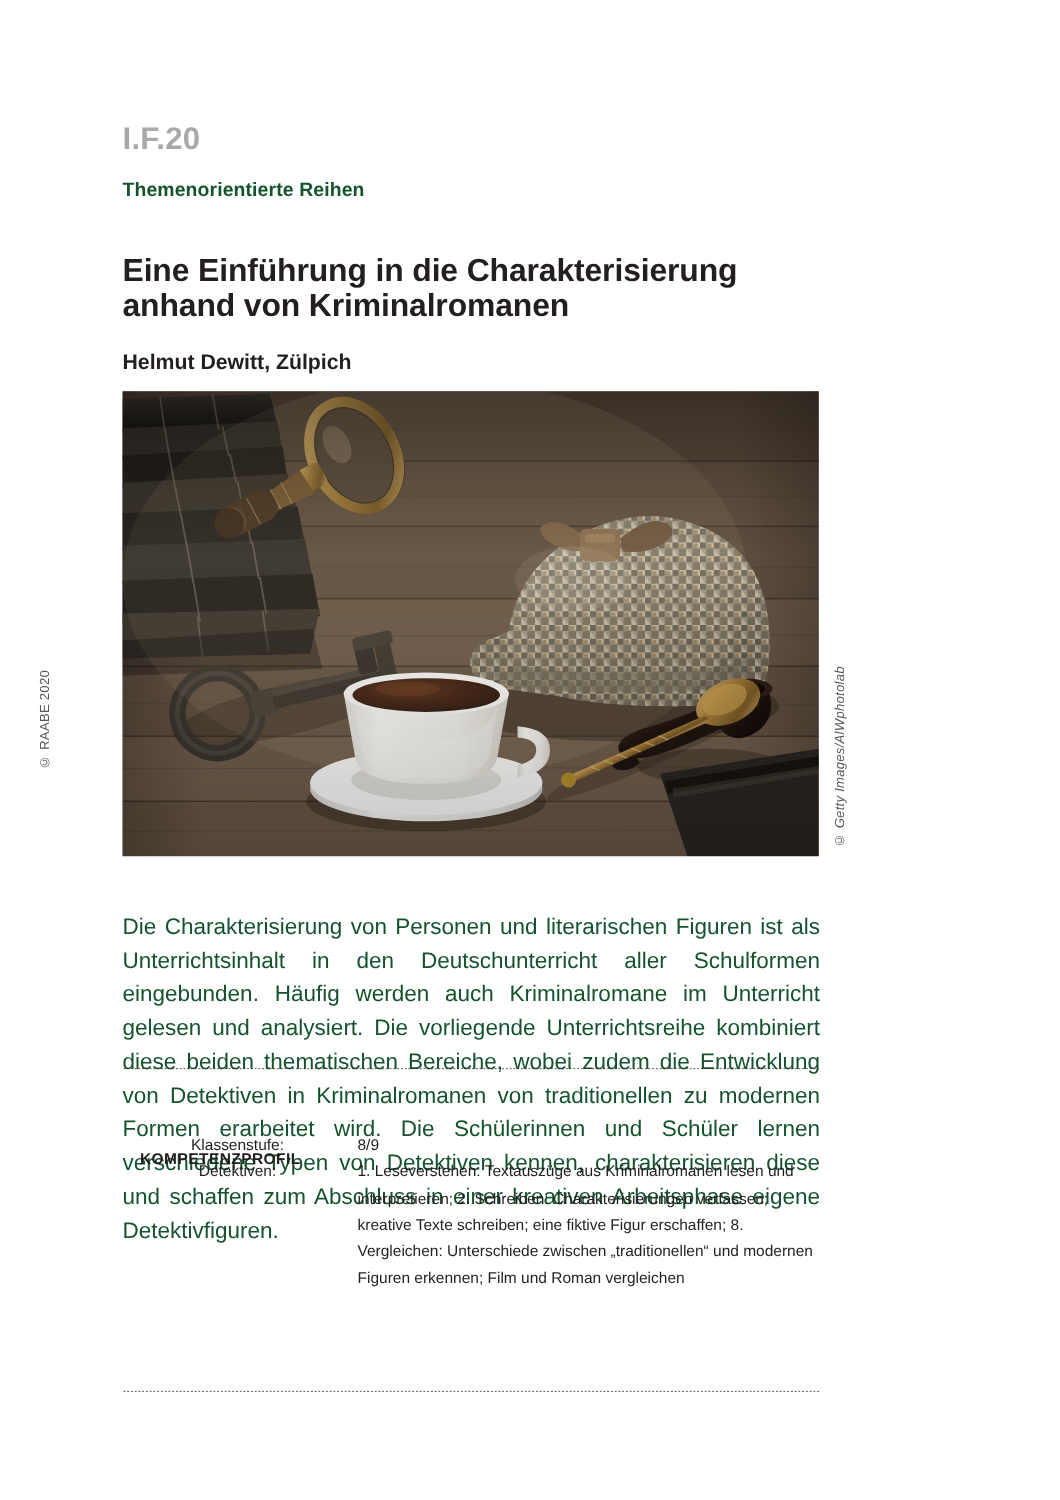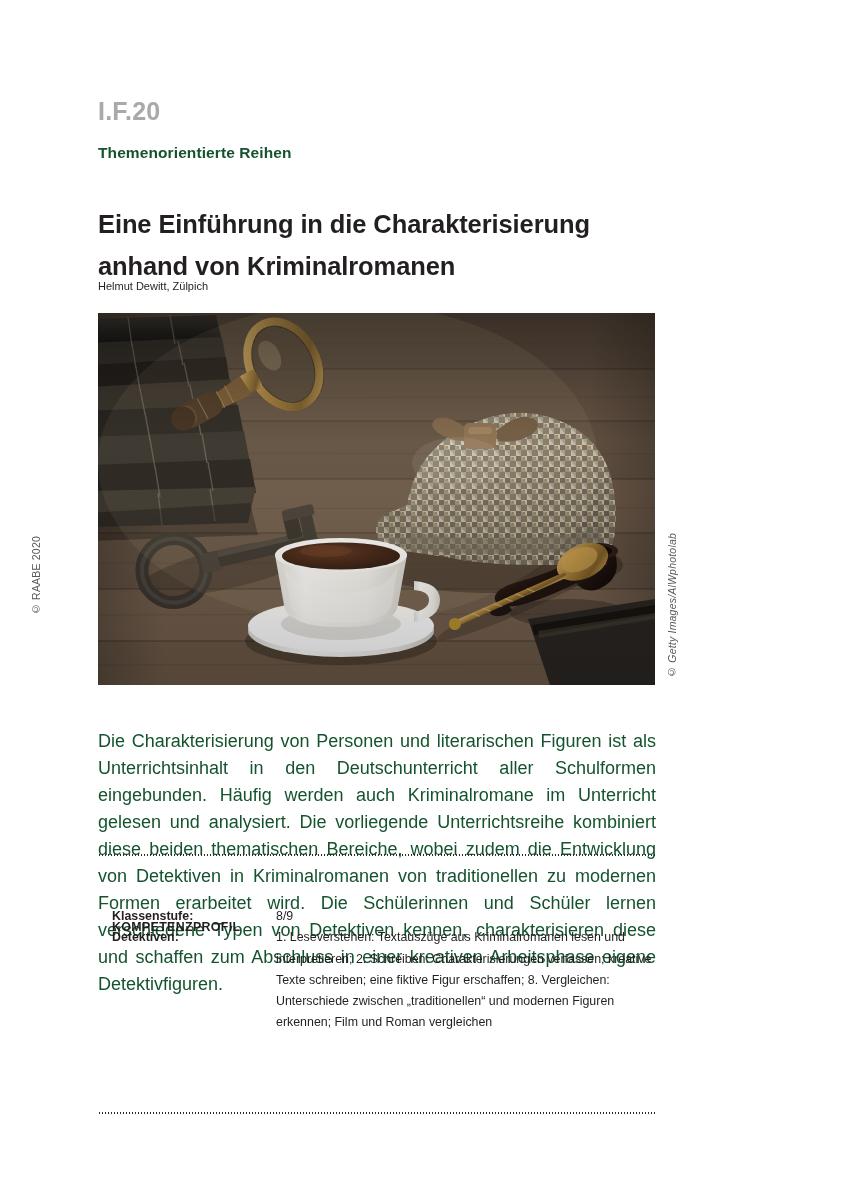--- a/index.html
+++ b/index.html
@@ -71,31 +71,31 @@
     letter-spacing: 0.1px;
   }
 
   .main-title {
     position: absolute;
     left: 98px;
     top: 186px;
     width: 580px;
     font-size: 25.5px;
     font-weight: bold;
-    line-height: 42px;
+    line-height: 28px;
     color: #231f20;
     letter-spacing: -0.1px;
   }
 
   .byline {
     position: absolute;
     left: 98px;
     top: 280px;
-    font-size: 11px;
-    font-weight: normal;
+    font-size: 17px;
+    font-weight: bold;
     color: #231f20;
   }
 
   
   .hero-photo {
     position: absolute;
     left: 98px;
     top: 313px;
     width: 557px;
     height: 372px;
@@ -151,24 +151,25 @@
     border-collapse: collapse;
   }
   .profile-table td {
     font-size: 12.4px;
     line-height: 21.3px;
     color: #231f20;
     vertical-align: top;
     padding: 0;
   }
   .profile-table td.label {
-    font-weight: bold;
+    font-weight: normal;
     width: 156px;
     white-space: nowrap;
-    padding-right: 8px;
+    padding-right: 18px;
+    text-align: center;
   }
   .profile-table td.value {
     font-weight: normal;
   }
 </style>
 </head>
 <body>
 
 <div class="page">
 

